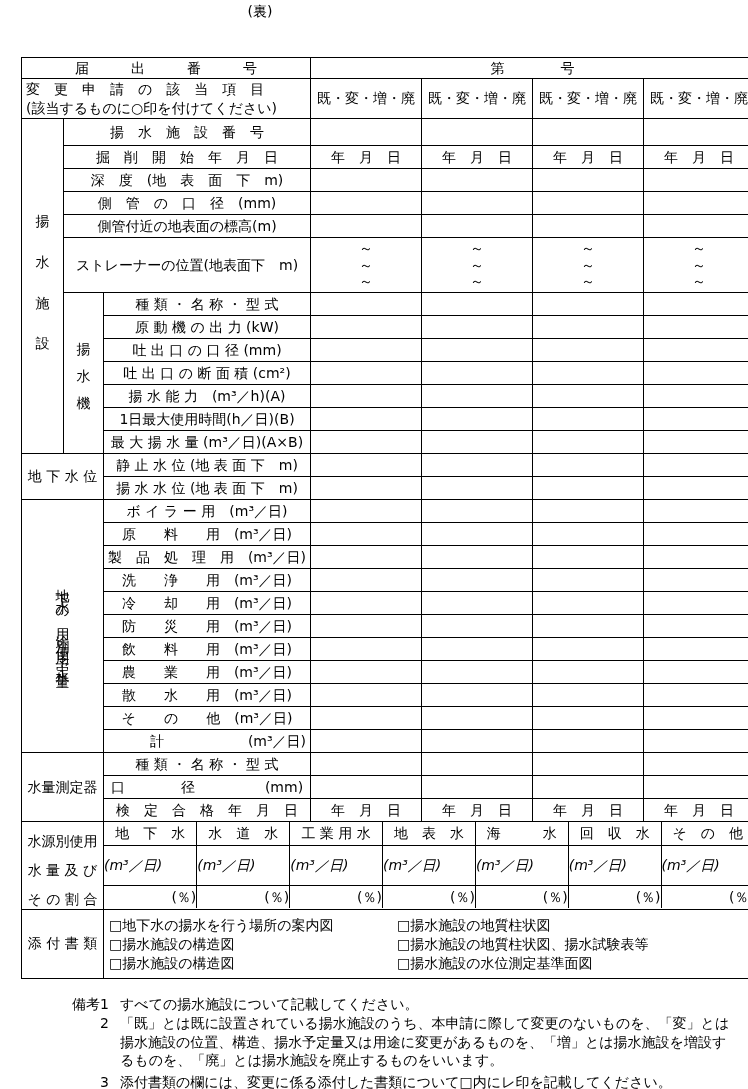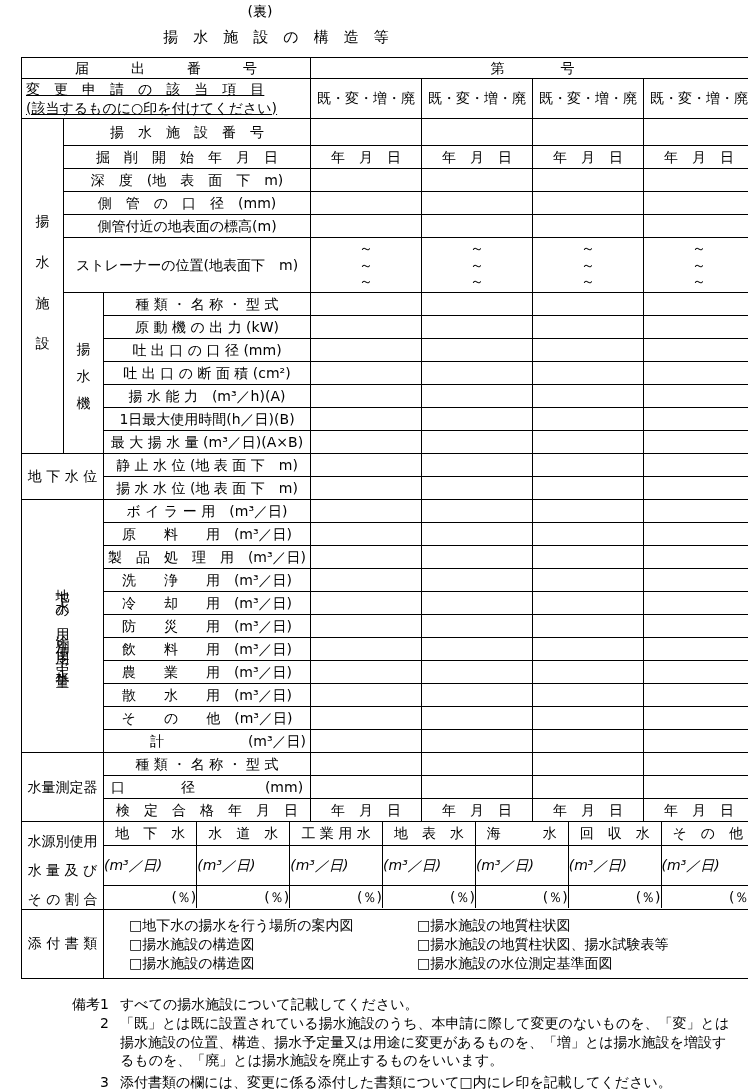--- a/index.html
+++ b/index.html
@@ -14,50 +14,49 @@
   .c1{width:42px}.c2{width:40px}.c3{width:207px}.cd{width:111px}
   .lbl{text-align:center;padding-left:4px;white-space:nowrap;}
   .c{text-align:center;}
   .h21{height:21px}.h23{height:23px}.h27{height:27px}.h40{height:40px}
   .h55{height:55px}.h69{height:69px}
   td.vg{text-align:center;vertical-align:middle;}
   td.vg .v{writing-mode:vertical-rl;text-orientation:upright;display:inline-block;
            white-space:nowrap;}
   .sp3{letter-spacing:2.9em}.sp2{letter-spacing:1.9em}.sp05{letter-spacing:0.42em}
   .pre{white-space:pre-line;text-align:center;line-height:1.15;}
-  .two-line div{line-height:1.35;padding-left:4px;white-space:nowrap;text-decoration:underline;}
+  .two-line div{line-height:1.35;padding-left:4px;white-space:nowrap;}
   td.nopad{padding:0;vertical-align:top;}
   table.src{width:100%;border-collapse:collapse;table-layout:fixed;}
   table.src td{border:1px solid #000;font-size:14px;margin-top:40px;}
   table.src tr:first-child td{border-top:none;}
   table.src tr:last-child td{border-bottom:none;}
   table.src td:first-child{border-left:none;}
   table.src td:last-child{border-right:none;}
   .unit-r{text-align:left;padding-right:5px;vertical-align:bottom;padding-bottom:3px;font-style:italic;}
   .pct-r{text-align:right;padding-right:5px;}
   .glines div{line-height:1.35;text-align:center;white-space:nowrap;margin-top:10px;}
   .attach-grid{display:grid;grid-template-columns:288px 1fr;padding:4px 0 2px 5px;}
-  .attach-grid div{line-height:19px;white-space:nowrap;margin-left:20px;}
+  .attach-grid div{line-height:19px;white-space:nowrap;}
   .ag1{grid-area:1/1}.ag2{grid-area:2/1}.ag3{grid-area:3/1}
   .ag4{grid-area:1/2}.ag5{grid-area:2/2}.ag6{grid-area:3/2}
   .notes{position:absolute;left:72px;top:995px;width:668px;font-size:14px;line-height:1.34;}
   .note-row{display:flex;}
   .note-label{width:28px;flex:none;}
   .note-items{flex:1;}
   .note-item{display:flex;}
   .note-no{width:20px;flex:none;}
   .note-text{flex:1;}
   .note-item.gap{margin-top:3px;}
 </style>
 </head>
 <body>
 
 <div class="sheet">
   <div class="side-label">(裏)</div>
-  <div class="title">揚　水　施　設　の　構　造　等</div>
 
   <table class="form">
     <colgroup>
       <col class="c1">
         <col class="c2">
         <col class="c3">
       <col class="cd">
         <col class="cd">
         <col class="cd">
         <col class="cd">

